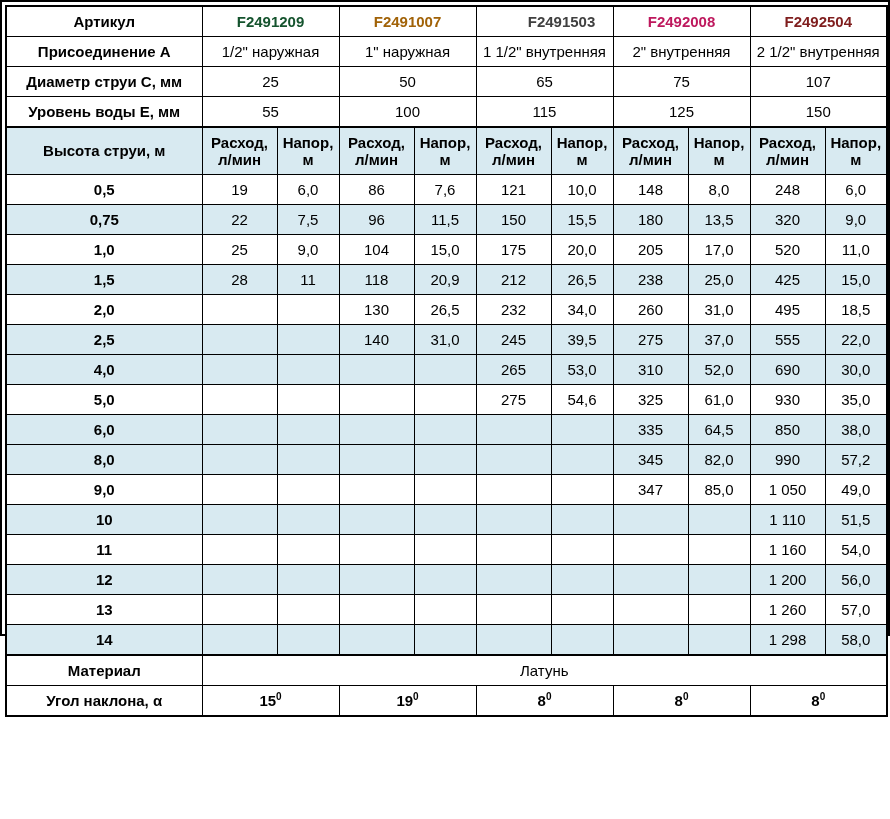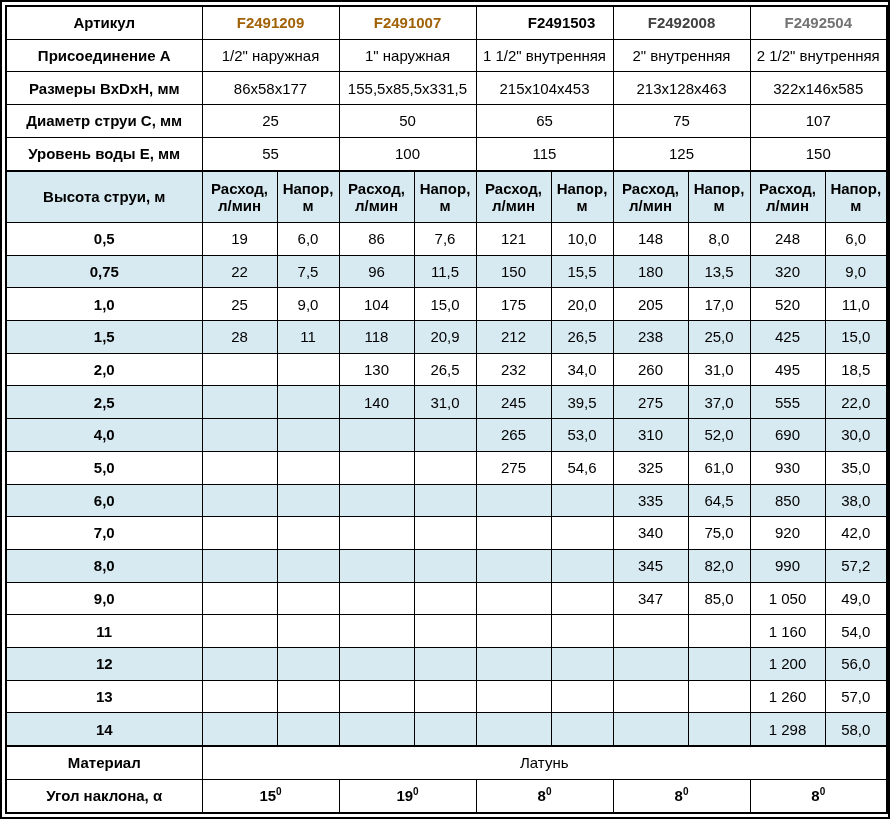--- a/index.html
+++ b/index.html
@@ -9,21 +9,21 @@
   body {
     width: 890px;
     height: 819px;
     box-sizing: border-box;
     font-family: "Liberation Sans", sans-serif;
     color: #000;
   }
   .page-frame {
     box-sizing: border-box;
     width: 890px;
-    height: 819px;
+    height: 636px;
     border: 2px solid #000;
     padding: 3px;
   }
   table.spec-table {
     width: 100%;
     height: 100%;
     border-collapse: collapse;
     table-layout: fixed;
     border: 2px solid #000;
   }
@@ -72,41 +72,33 @@
       <col style="width:75px">
         <col style="width:62px">
       <col style="width:75px">
         <col style="width:62px">
       <col style="width:75px">
         <col style="width:62px">
     </colgroup>
     <tbody id="table-body">
         <tr>
           <td class="row-label">Артикул</td>
-          <td class="article-val pair-start" colspan="2" style="color: #a16207;">F2491209</td>
+          <td class="article-val pair-start" colspan="2" style="color: #14532d;">F2491209</td>
           <td class="article-val pair-start" colspan="2" style="color: #a16207;">F2491007</td>
-          <td class="article-val pair-start" colspan="2" style="color: #000000; padding-left: 36px;">F2491503</td>
-          <td class="article-val pair-start" colspan="2" style="color: #404040; margin-top: 12px;">F2492008</td>
-          <td class="article-val pair-start" colspan="2" style="color: #737373;">F2492504</td>
+          <td class="article-val pair-start" colspan="2" style="color: #404040; padding-left: 36px;">F2491503</td>
+          <td class="article-val pair-start" colspan="2" style="color: #be185d; margin-top: 12px;">F2492008</td>
+          <td class="article-val pair-start" colspan="2" style="color: #7f1d1d;">F2492504</td>
         </tr>
         <tr>
           <td class="row-label">Присоединение A</td>
           <td class="pair-start" colspan="2">1/2" наружная</td>
           <td class="pair-start" colspan="2">1" наружная</td>
           <td class="pair-start" colspan="2">1 1/2" внутренняя</td>
           <td class="pair-start" colspan="2">2" внутренняя</td>
           <td class="pair-start" colspan="2">2 1/2" внутренняя</td>
-        </tr>
-        <tr>
-          <td class="row-label">Размеры BxDxH, мм</td>
-          <td class="pair-start" colspan="2">86x58x177</td>
-          <td class="pair-start" colspan="2">155,5x85,5x331,5</td>
-          <td class="pair-start" colspan="2">215x104x453</td>
-          <td class="pair-start" colspan="2">213x128x463</td>
-          <td class="pair-start" colspan="2">322x146x585</td>
         </tr>
         <tr>
           <td class="row-label">Диаметр струи C, мм</td>
           <td class="pair-start" colspan="2">25</td>
           <td class="pair-start" colspan="2">50</td>
           <td class="pair-start" colspan="2">65</td>
           <td class="pair-start" colspan="2">75</td>
           <td class="pair-start" colspan="2">107</td>
         </tr>
         <tr>
@@ -240,33 +232,20 @@
           <td></td>
           <td class="pair-start"></td>
           <td></td>
           <td class="pair-start"></td>
           <td></td>
           <td class="pair-start">335</td>
           <td>64,5</td>
           <td class="pair-start">850</td>
           <td>38,0</td>
         </tr>
-        <tr>
-          <td class="row-label">7,0</td>
-          <td class="pair-start"></td>
-          <td></td>
-          <td class="pair-start"></td>
-          <td></td>
-          <td class="pair-start"></td>
-          <td></td>
-          <td class="pair-start">340</td>
-          <td>75,0</td>
-          <td class="pair-start">920</td>
-          <td>42,0</td>
-        </tr>
         <tr class="stripe">
           <td class="row-label">8,0</td>
           <td class="pair-start"></td>
           <td></td>
           <td class="pair-start"></td>
           <td></td>
           <td class="pair-start"></td>
           <td></td>
           <td class="pair-start">345</td>
           <td>82,0</td>
@@ -278,20 +257,33 @@
           <td class="pair-start"></td>
           <td></td>
           <td class="pair-start"></td>
           <td></td>
           <td class="pair-start"></td>
           <td></td>
           <td class="pair-start">347</td>
           <td>85,0</td>
           <td class="pair-start">1 050</td>
           <td>49,0</td>
+        </tr>
+        <tr class="stripe">
+          <td class="row-label">10</td>
+          <td class="pair-start"></td>
+          <td></td>
+          <td class="pair-start"></td>
+          <td></td>
+          <td class="pair-start"></td>
+          <td></td>
+          <td class="pair-start"></td>
+          <td></td>
+          <td class="pair-start">1 110</td>
+          <td>51,5</td>
         </tr>
         <tr>
           <td class="row-label">11</td>
           <td class="pair-start"></td>
           <td></td>
           <td class="pair-start"></td>
           <td></td>
           <td class="pair-start"></td>
           <td></td>
           <td class="pair-start"></td>

